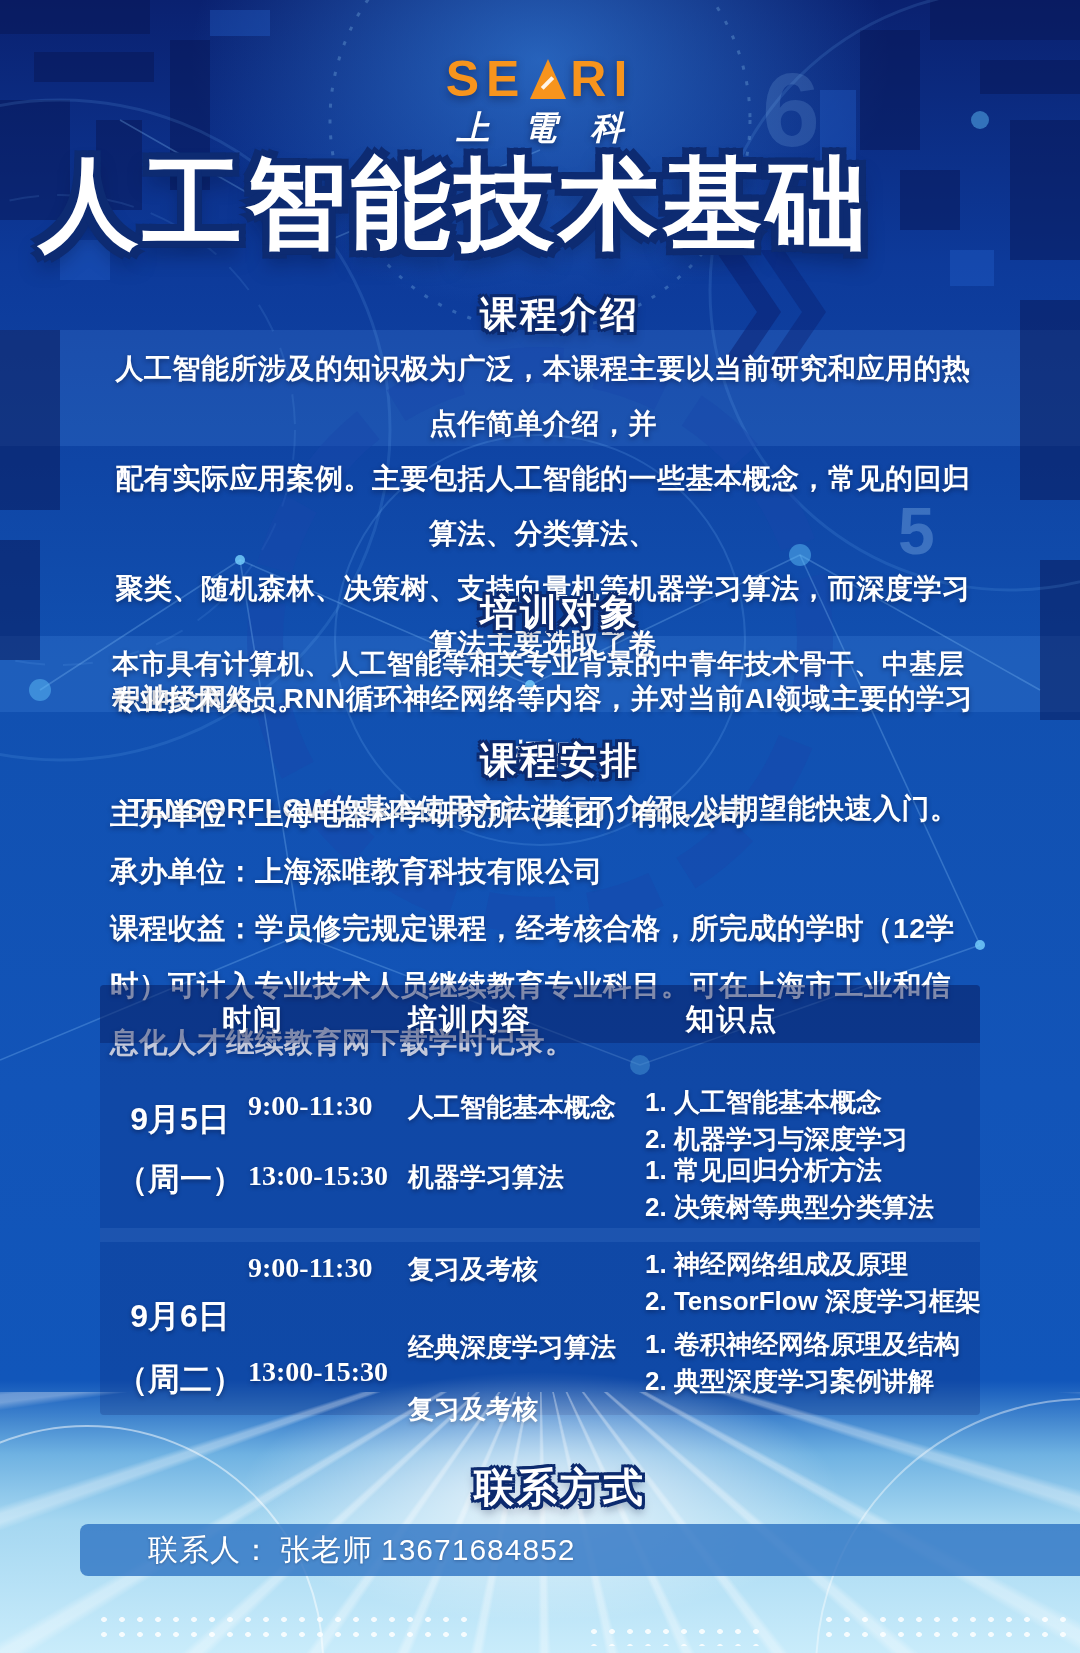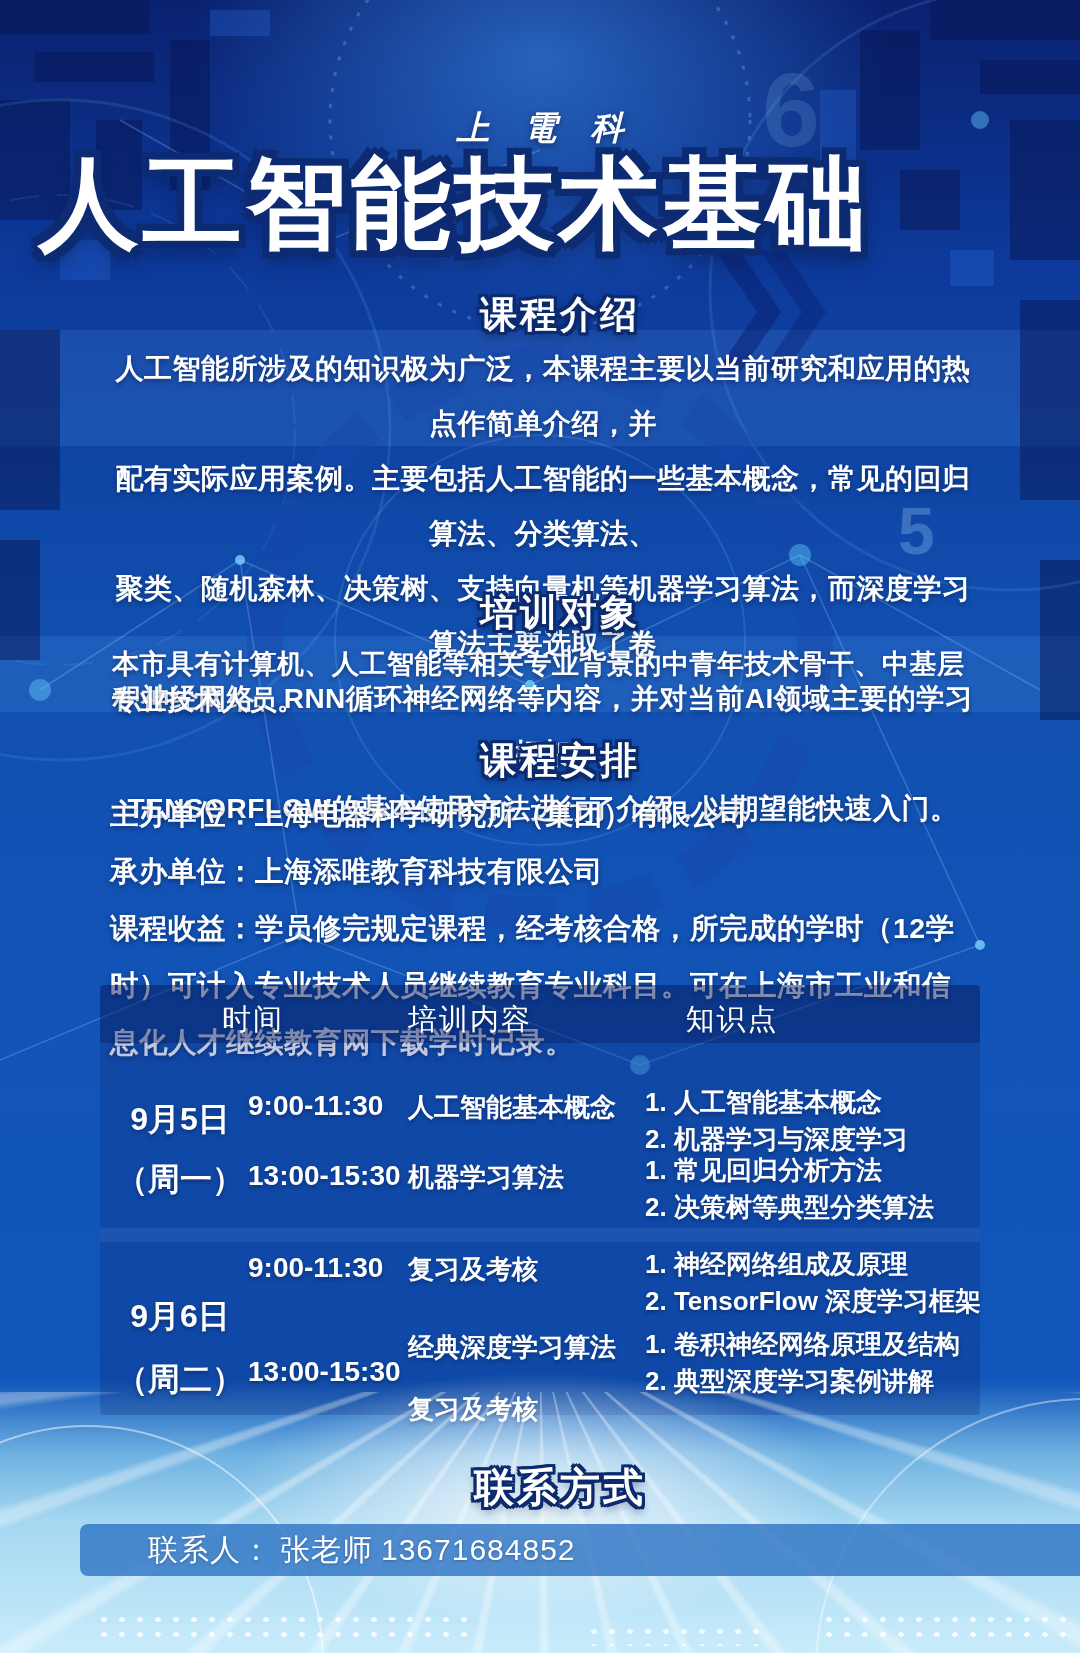--- a/index.html
+++ b/index.html
@@ -65,23 +65,23 @@
   .h-intro{top:290px;}
   .h-audience{top:588px;}
   .h-schedule{top:736px;}
   .h-contact{top:1460px;font-size:40px;}
   .intro{left:110px;top:341px;width:866px;font-size:28px;font-weight:700;
     line-height:55px;letter-spacing:.5px;text-shadow:0 2px 5px rgba(0,10,40,.45);text-align:center;}
   .audience-text{left:112px;top:646px;width:866px;font-size:27px;font-weight:700;
     letter-spacing:.5px;text-shadow:0 2px 5px rgba(0,10,40,.45);}
   .info{left:110px;top:786px;width:868px;font-size:28.5px;font-weight:700;
     line-height:57px;letter-spacing:.5px;text-shadow:0 2px 5px rgba(0,10,40,.45);}
-  .th{transform:translateX(-50%);font-size:29px;font-weight:400;letter-spacing:2px;}
+  .th{transform:translateX(-50%);font-size:29px;font-weight:700;letter-spacing:2px;}
   .tdate{transform:translateX(-50%);font-size:32px;font-weight:700;}
-  .ttime{left:248px;font-size:28px;font-weight:700;}
+  .ttime{left:248px;font-size:28px;font-weight:700;font-family:Liberation Serif, serif;}
   .tcontent{left:408px;font-size:26px;font-weight:700;}
   .tpoint{left:645px;font-size:26px;font-weight:700;}
   .tbl-txt{text-shadow:0 2px 4px rgba(0,10,40,.4);white-space:nowrap;}
   .contact-bar{left:80px;top:1524px;width:1079px;height:52px;background:rgba(45,115,195,.8);
     display:flex;align-items:center;border-radius:8px;}
   .contact-bar .ct{margin-left:68px;font-size:30px;font-weight:500;color:#fff;letter-spacing:1px;
     text-shadow:0 1px 3px rgba(0,20,60,.3);}
   .contact-bar .ct span{margin-right:8px;}
   .deco{position:absolute;left:0;top:0;pointer-events:none;}
 </style>
@@ -148,20 +148,23 @@
       <circle cx="800" cy="555" r="11"></circle>
         <circle cx="40" cy="690" r="11"></circle>
       <circle cx="640" cy="1065" r="10"></circle>
         <circle cx="980" cy="120" r="9"></circle>
     </g>
   </svg>
 
   <div class="abs bgdigit d6">6</div>
   <div class="abs bgdigit d5">5</div>
 
+  <div class="abs logo-line">
+    <span>SE</span><span class="tri"></span><span>RI</span>
+  </div>
   <div class="abs logo-sub">上電科</div>
 
   <h1 class="abs main-title stroke-lg" style="margin:0;">人工智能技术基础</h1>
 
   <h2 class="abs sec-heading h-intro stroke-md" style="margin:0;">课程介绍</h2>
   <div class="abs intro">
     <div>人工智能所涉及的知识极为广泛，本课程主要以当前研究和应用的热点作简单介绍，并</div>
     <div>配有实际应用案例。主要包括人工智能的一些基本概念，常见的回归算法、分类算法、</div>
     <div>聚类、随机森林、决策树、支持向量机等机器学习算法，而深度学习算法主要选取了卷</div>
     <div>积神经网络、RNN循环神经网络等内容，并对当前AI领域主要的学习框架</div>

